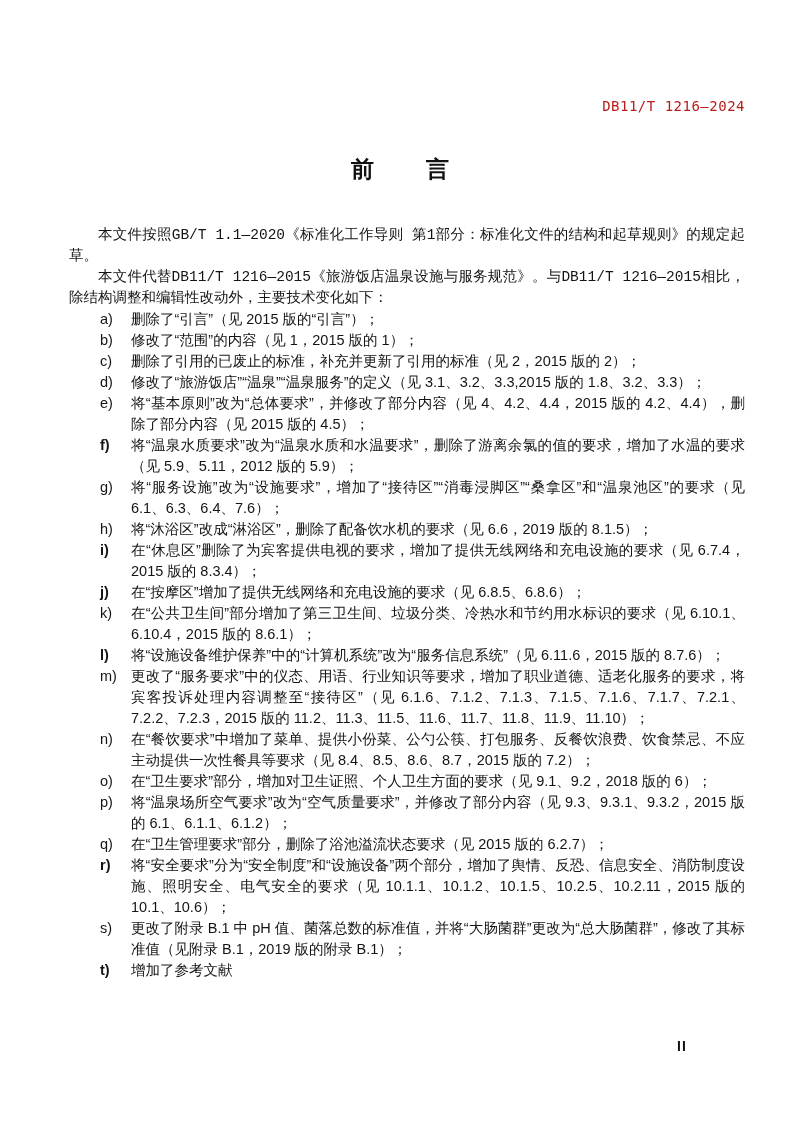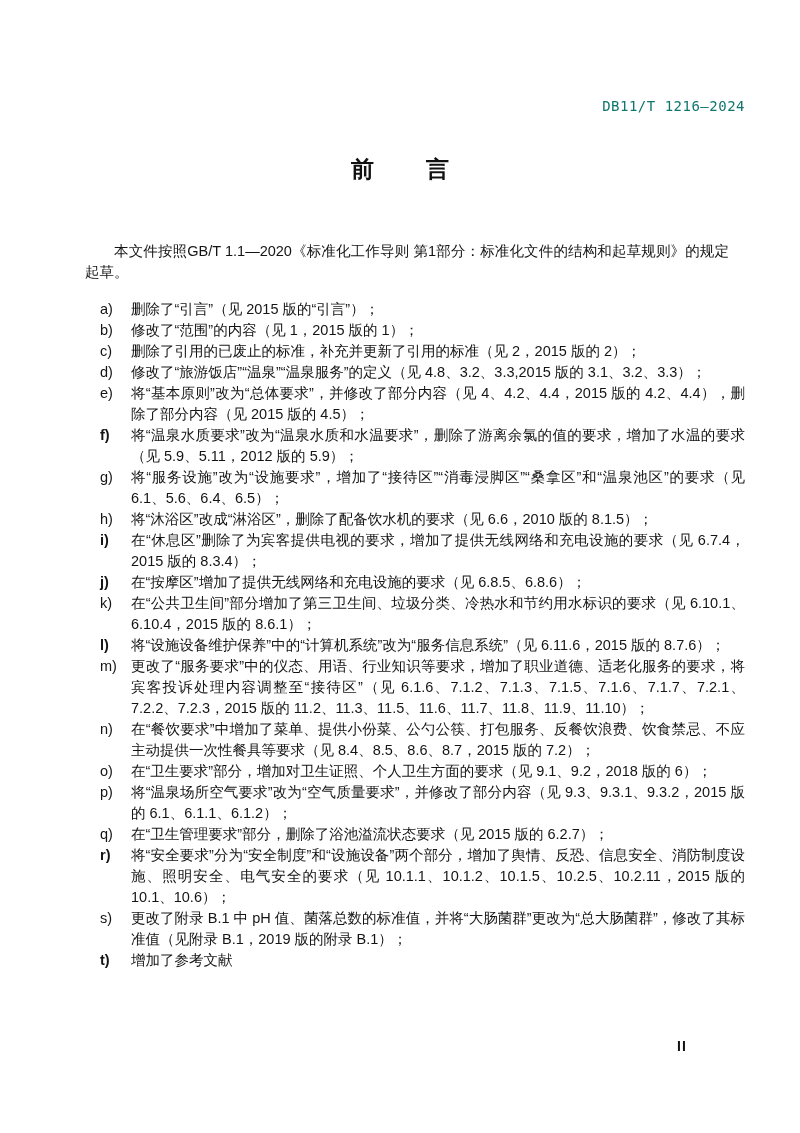--- a/index.html
+++ b/index.html
@@ -16,21 +16,21 @@
     font-family: "Liberation Sans", "DejaVu Sans", sans-serif;
     overflow: hidden;
   }
   .doc-header {
     position: absolute;
     top: 98px;
     right: 55px;
     font-family: "DejaVu Sans Mono", "Liberation Mono", monospace;
     font-size: 14px;
     letter-spacing: 0.5px;
-    color: #0f766e;
+    color: #b91c1c;
     white-space: nowrap;
   }
   .doc-title {
     position: absolute;
     top: 154px;
     left: 0;
     width: 100%;
     display: flex;
     justify-content: center;
     gap: 52px;
@@ -42,22 +42,23 @@
     position: absolute;
     top: 225px;
     left: 69px;
     width: 676px;
     font-size: 14.5px;
     line-height: 21px;
     text-align: justify;
     color: #141414;
   }
   .para {
-    margin: 16px;
+    margin: 0;
     text-indent: 2em;
+    font-family: Liberation Mono, monospace;
   }
   .change-list {
     margin: 0 0 0 31px;
   }
   .change-item {
     display: flex;
     align-items: flex-start;
   }
   .item-label {
     flex: 0 0 31px;
@@ -88,60 +89,61 @@
 
   <div class="doc-header">DB11/T 1216—2024</div>
 
   <div class="doc-title">
     <span>前</span>
     <span>言</span>
   </div>
 
   <div class="content">
     <p class="para">本文件按照GB/T 1.1—2020《标准化工作导则 第1部分：标准化文件的结构和起草规则》的规定起草。</p>
+    <p class="para">本文件代替DB11/T 1216—2015《旅游饭店温泉设施与服务规范》。与DB11/T 1216—2015相比，除结构调整和编辑性改动外，主要技术变化如下：</p>
 
     <div class="change-list">
   <div class="change-item">
     <span class="item-label">a)</span>
     <span class="item-text">删除了“引言”（见 2015 版的“引言”）；</span>
   </div>
 
   <div class="change-item">
     <span class="item-label">b)</span>
     <span class="item-text">修改了“范围”的内容（见 1，2015 版的 1）；</span>
   </div>
 
   <div class="change-item">
     <span class="item-label">c)</span>
     <span class="item-text">删除了引用的已废止的标准，补充并更新了引用的标准（见 2，2015 版的 2）；</span>
   </div>
 
   <div class="change-item">
     <span class="item-label">d)</span>
-    <span class="item-text">修改了“旅游饭店”“温泉”“温泉服务”的定义（见 4.8、3.2、3.3,2015 版的 3.1、3.2、3.3）；</span>
+    <span class="item-text">修改了“旅游饭店”“温泉”“温泉服务”的定义（见 3.1、3.2、3.3,2015 版的 1.8、3.2、3.3）；</span>
   </div>
 
   <div class="change-item">
     <span class="item-label">e)</span>
     <span class="item-text">将“基本原则”改为“总体要求”，并修改了部分内容（见 4、4.2、4.4，2015 版的 4.2、4.4），删除了部分内容（见 2015 版的 4.5）；</span>
   </div>
 
   <div class="change-item">
     <span class="item-label bold">f)</span>
     <span class="item-text">将“温泉水质要求”改为“温泉水质和水温要求”，删除了游离余氯的值的要求，增加了水温的要求（见 5.9、5.11，2012 版的 5.9）；</span>
   </div>
 
   <div class="change-item">
     <span class="item-label">g)</span>
-    <span class="item-text">将“服务设施”改为“设施要求”，增加了“接待区”“消毒浸脚区”“桑拿区”和“温泉池区”的要求（见 6.1、5.6、6.4、6.5）；</span>
+    <span class="item-text">将“服务设施”改为“设施要求”，增加了“接待区”“消毒浸脚区”“桑拿区”和“温泉池区”的要求（见 6.1、6.3、6.4、7.6）；</span>
   </div>
 
   <div class="change-item">
     <span class="item-label">h)</span>
-    <span class="item-text">将“沐浴区”改成“淋浴区”，删除了配备饮水机的要求（见 6.6，2010 版的 8.1.5）；</span>
+    <span class="item-text">将“沐浴区”改成“淋浴区”，删除了配备饮水机的要求（见 6.6，2019 版的 8.1.5）；</span>
   </div>
 
   <div class="change-item">
     <span class="item-label bold">i)</span>
     <span class="item-text">在“休息区”删除了为宾客提供电视的要求，增加了提供无线网络和充电设施的要求（见 6.7.4，2015 版的 8.3.4）；</span>
   </div>
 
   <div class="change-item">
     <span class="item-label bold">j)</span>
     <span class="item-text">在“按摩区”增加了提供无线网络和充电设施的要求（见 6.8.5、6.8.6）；</span>

